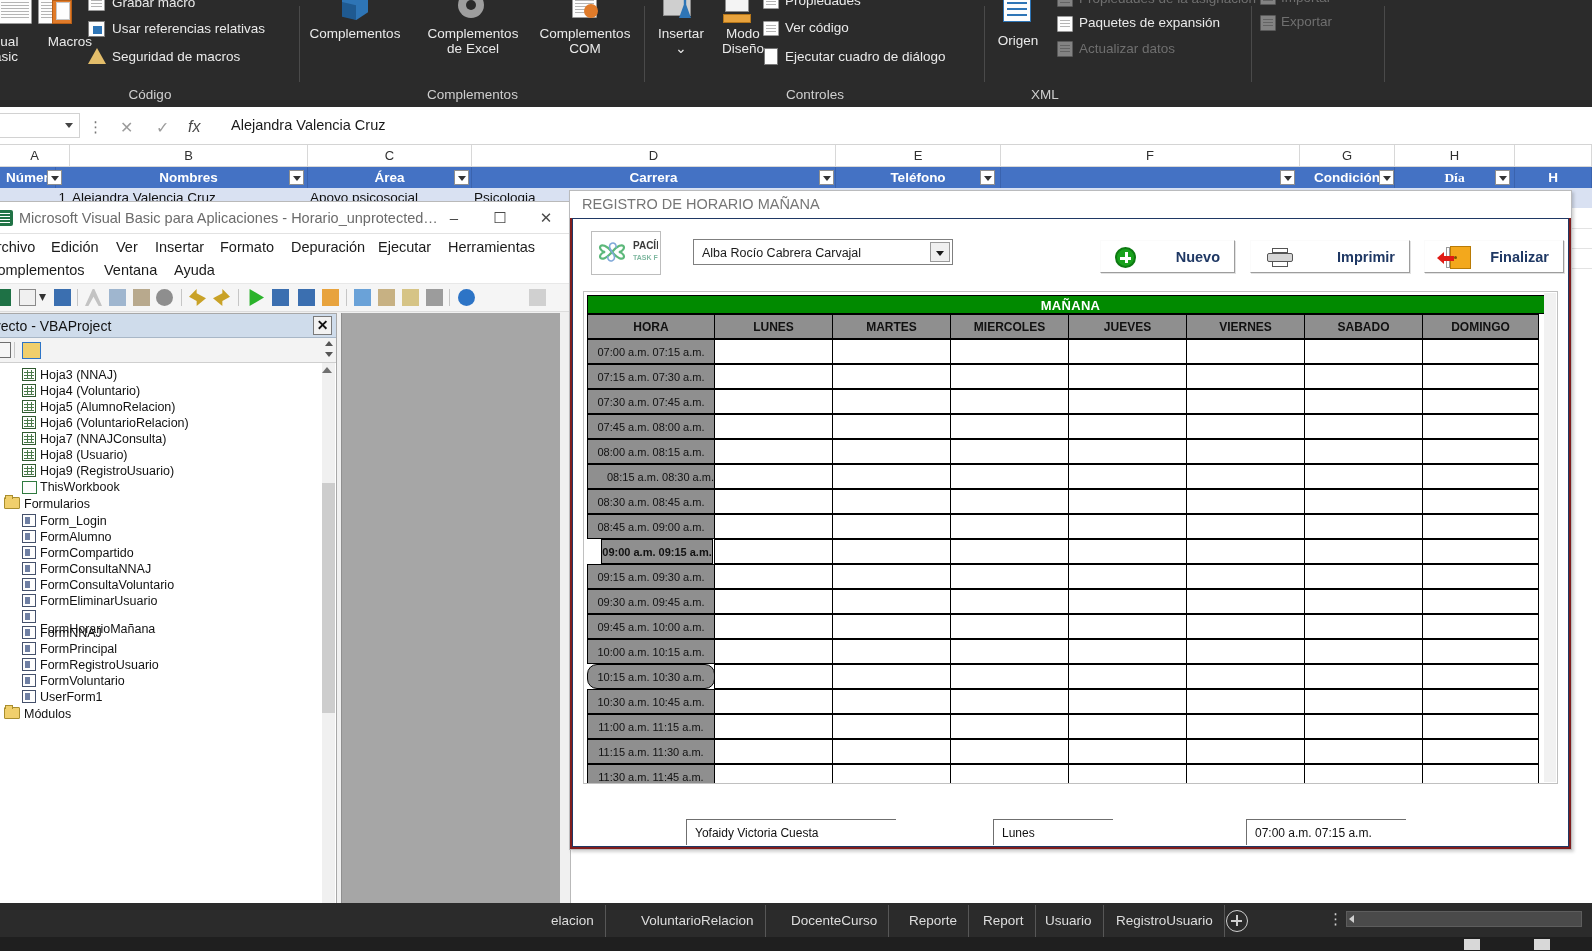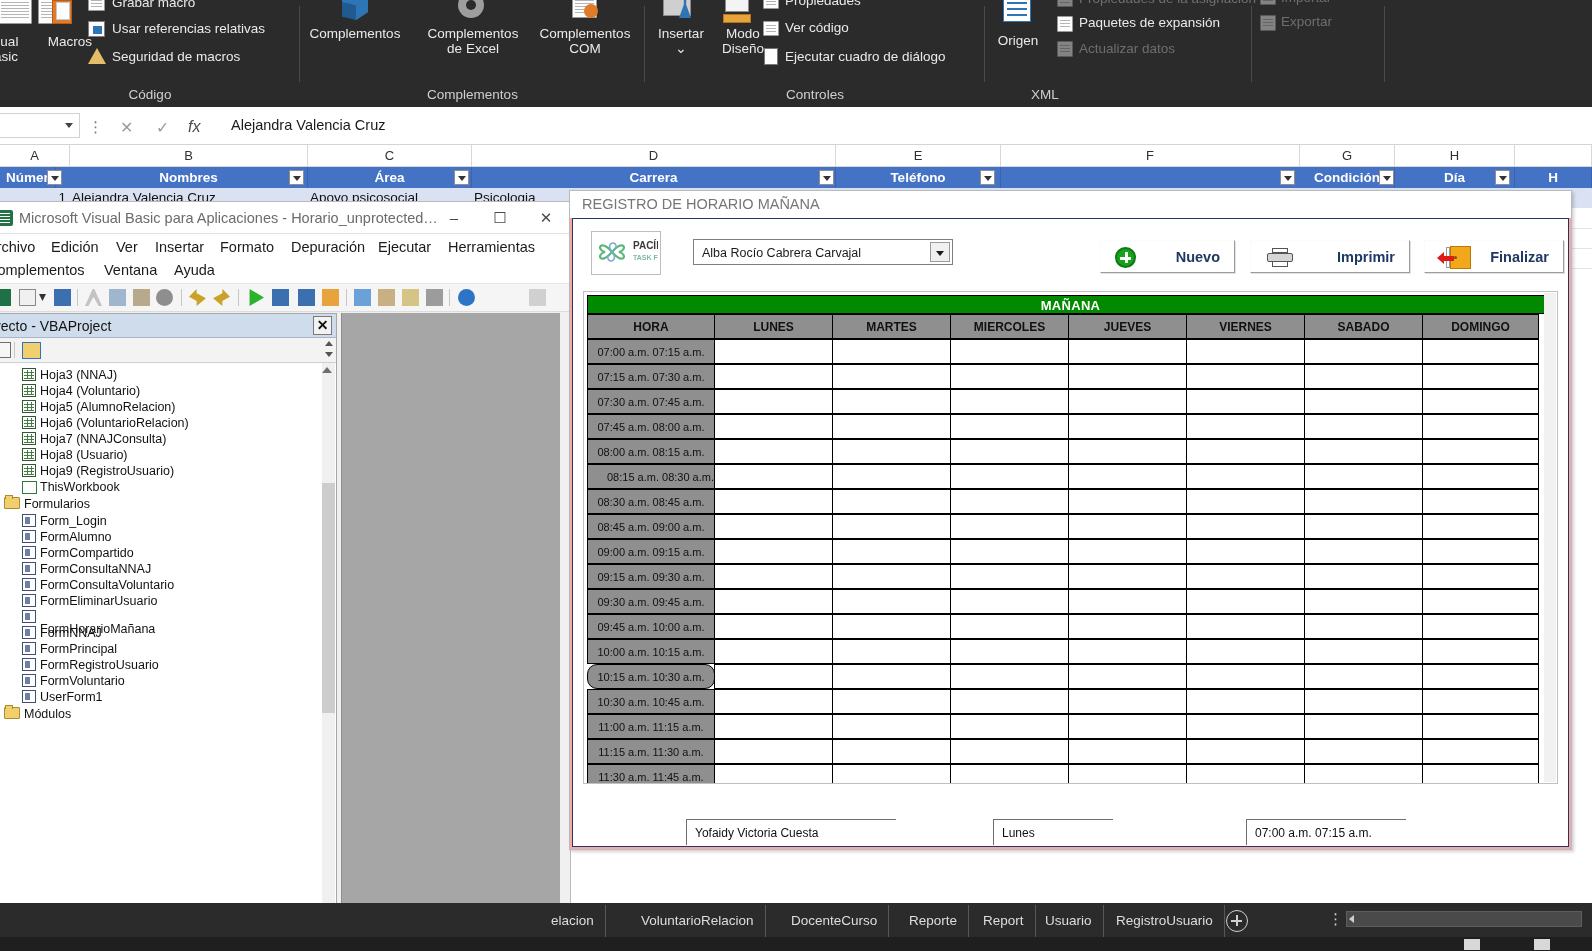--- a/index.html
+++ b/index.html
@@ -258,21 +258,21 @@
 
   
   .mdi {
     position: absolute; left: 352px; top: 111px; width: 219px; height: 807px;
     background: #a6a6a6; border-left: 1px solid #8f8f8f;
   }
 
   
   .uf {
     position: absolute; left: 569px; top: 190px; width: 1003px; height: 660px;
-    background: #fca5a5; border: 1px solid #babbbd;
+    background: #7f1d1d; border: 1px solid #babbbd;
     box-shadow: 2px 2px 3px rgba(0,0,0,.18);
   }
   .uf-title {
     position: absolute; left: 0; top: 0; width: 100%; height: 27px;
     line-height: 27px; padding-left: 12px;
     font-size: 14.5px; color: #767676; background: #ffffff;
   }
   .uf-body {
     position: absolute; left: 2px; top: 27px; right: 2px; bottom: 2px;
     border: 1px solid #1f3864; background: #ffffff;
@@ -546,21 +546,21 @@
     <div class="filt" style="left:819px;"></div>
 
     <div class="th-cell" style="left:836px;width:165px;">Teléfono</div>
     <div class="filt" style="left:980px;"></div>
 
     <div class="filt" style="left:1280px;"></div>
 
     <div class="th-cell" style="left:1300px;width:95px;">Condición</div>
     <div class="filt" style="left:1379px;"></div>
 
-    <div class="th-cell" style="left:1395px;width:120px;">Día</div>
+    <div class="th-cell" style="left:1395px;width:120px;font-family:Liberation Serif, serif;">Día</div>
     <div class="filt" style="left:1495px;"></div>
 
     <div class="th-cell" style="left:1515px;width:77px;">H</div>
   </div>
 
   <div class="datarow">
     <div class="cell" style="left:0;width:66px;text-align:right;">1</div>
     <div class="cell" style="left:72px;width:234px;">Alejandra Valencia Cruz</div>
     <div class="cell" style="left:310px;width:160px;">Apoyo psicosocial</div>
     <div class="cell" style="left:474px;width:160px;">Psicologia</div>
@@ -892,21 +892,21 @@
                 <div class="sch-cell hour" style="left: 0px; width: 128px;">08:45 a.m. 09:00 a.m.</div>
                 <div class="sch-cell" style="left: 127px; width: 119px;"></div>
                 <div class="sch-cell" style="left: 245px; width: 119px;"></div>
                 <div class="sch-cell" style="left: 363px; width: 119px;"></div>
                 <div class="sch-cell" style="left: 481px; width: 119px;"></div>
                 <div class="sch-cell" style="left: 599px; width: 119px;"></div>
                 <div class="sch-cell" style="left: 717px; width: 119px;"></div>
                 <div class="sch-cell" style="left: 835px; width: 117px;"></div>
               </div>
               <div class="sch-row" style="top: 244px;">
-                <div class="sch-cell hour" style="left: 0px; width: 128px;">09:00 a.m. 09:15 a.m.</div>
+                <div class="sch-cell hour" style="left: 14px; width: 112px; font-weight: bold;">09:00 a.m. 09:15 a.m.</div>
                 <div class="sch-cell" style="left: 127px; width: 119px;"></div>
                 <div class="sch-cell" style="left: 245px; width: 119px;"></div>
                 <div class="sch-cell" style="left: 363px; width: 119px;"></div>
                 <div class="sch-cell" style="left: 481px; width: 119px;"></div>
                 <div class="sch-cell" style="left: 599px; width: 119px;"></div>
                 <div class="sch-cell" style="left: 717px; width: 119px;"></div>
                 <div class="sch-cell" style="left: 835px; width: 117px;"></div>
               </div>
               <div class="sch-row" style="top: 269px;">
                 <div class="sch-cell hour" style="left: 0px; width: 128px;">09:15 a.m. 09:30 a.m.</div>

